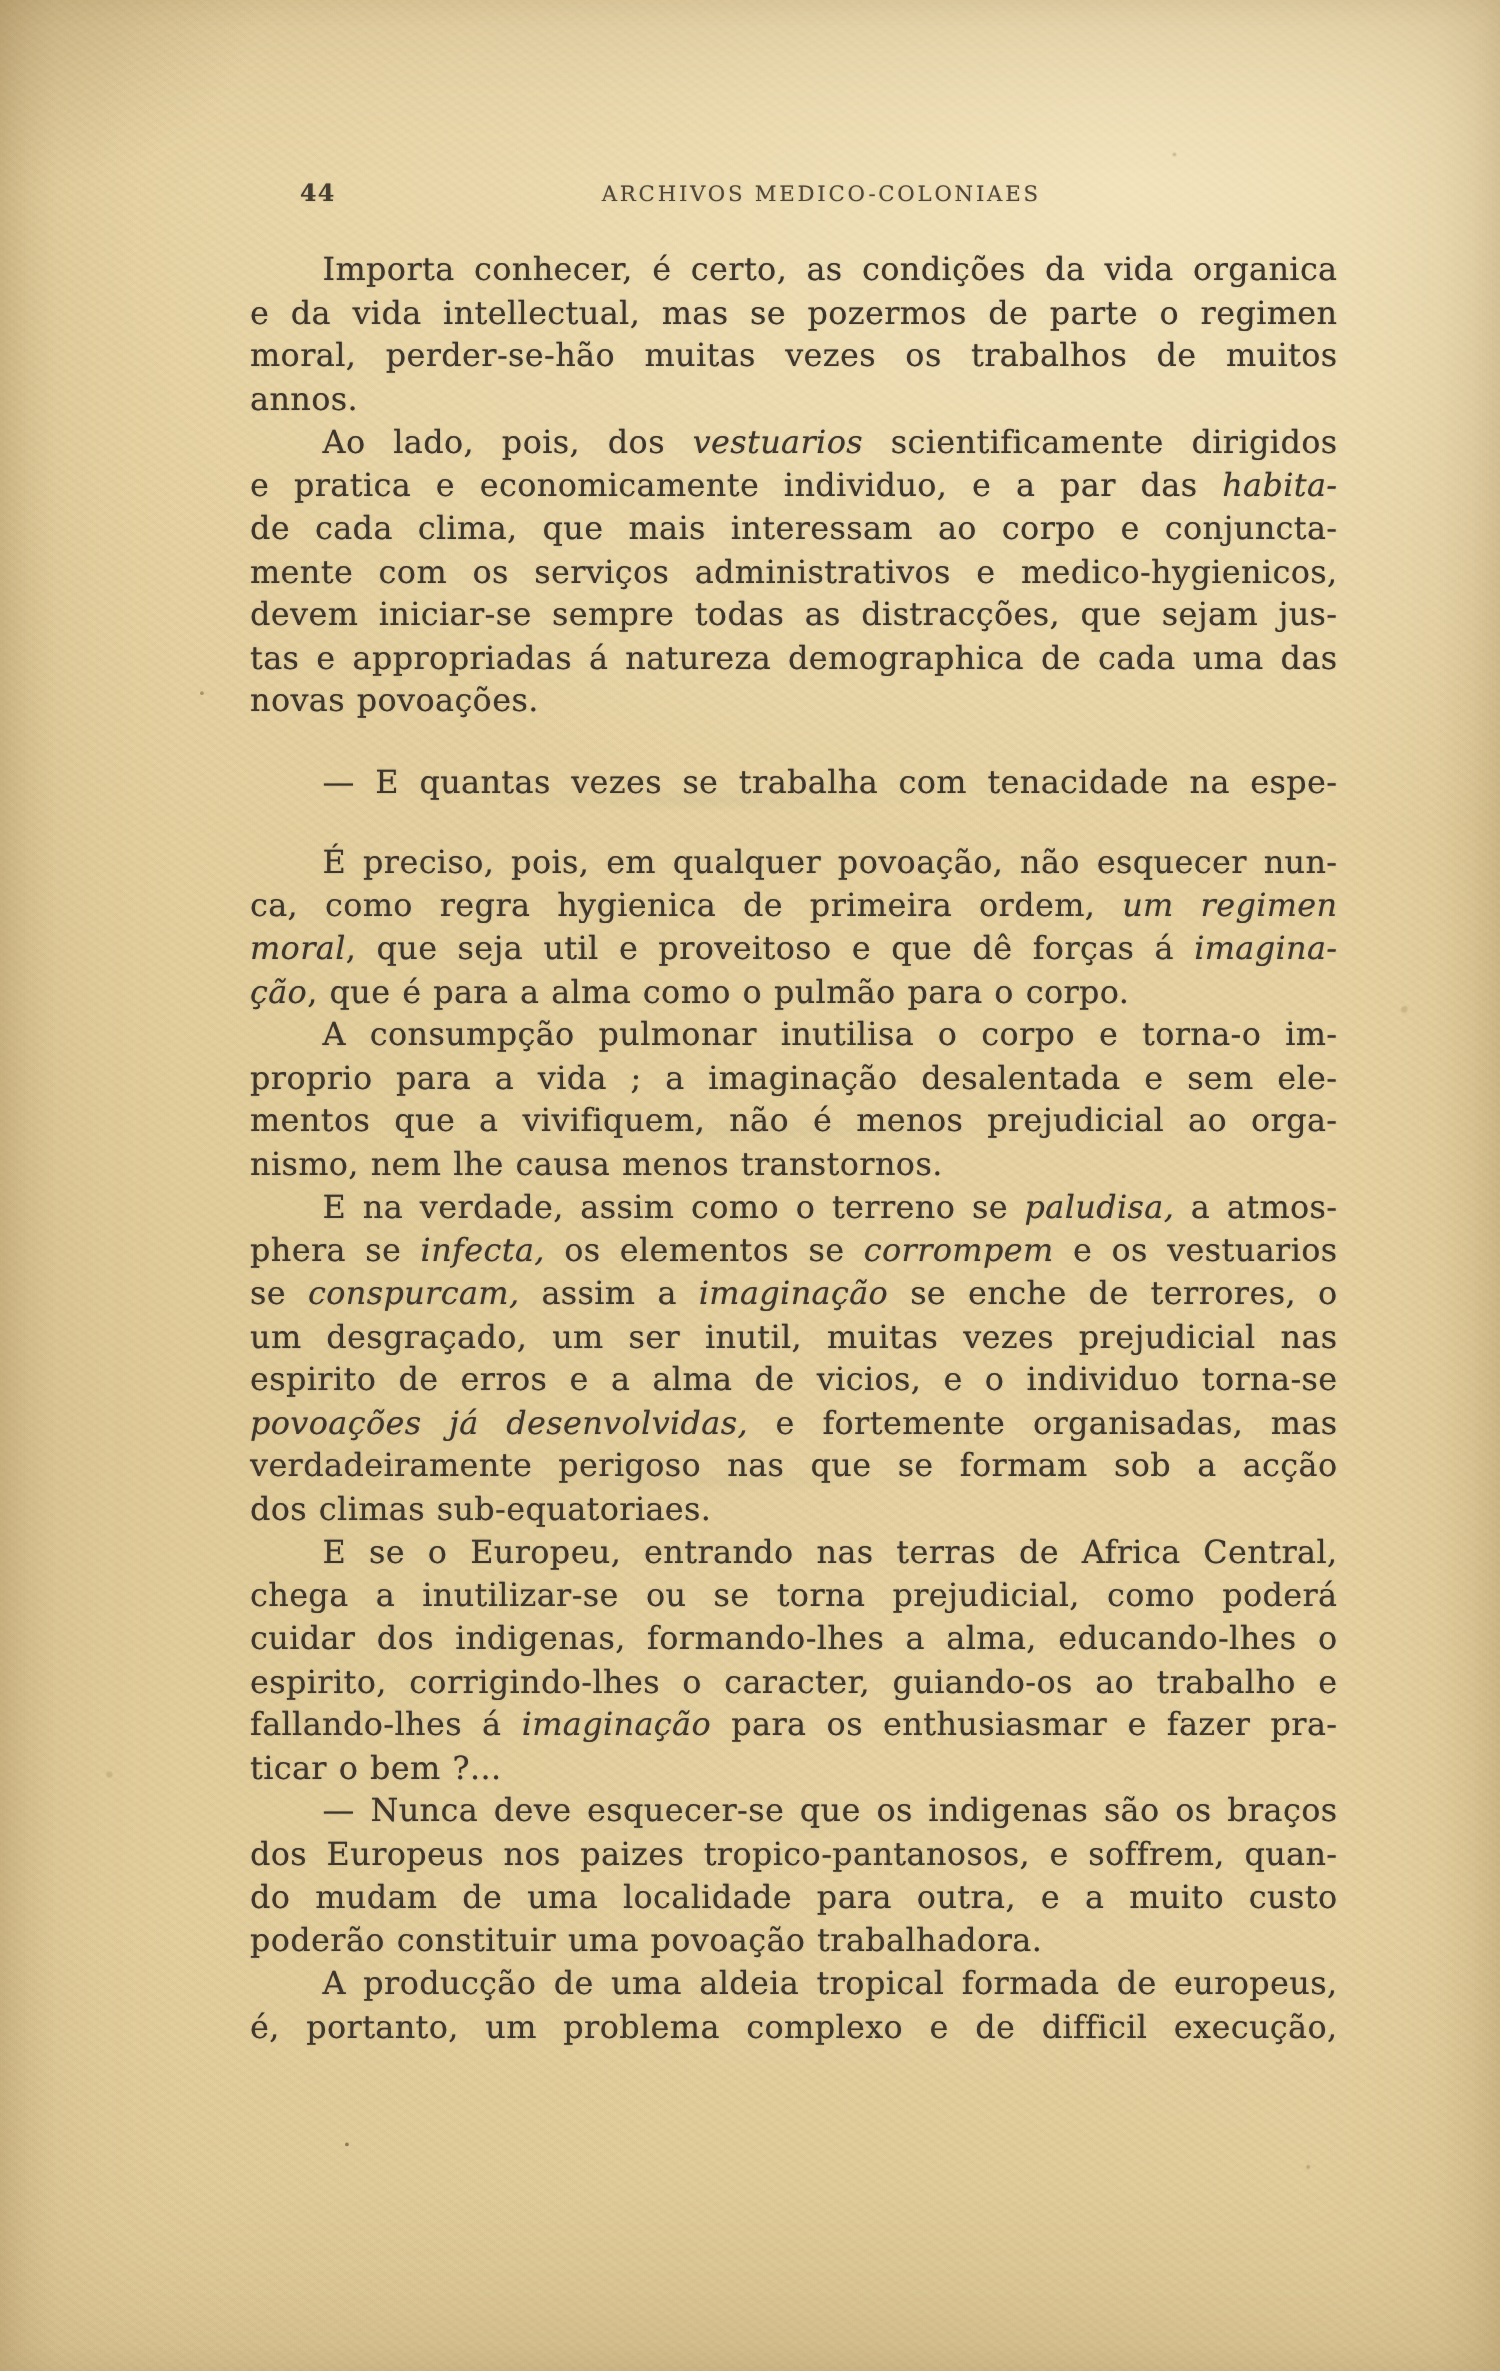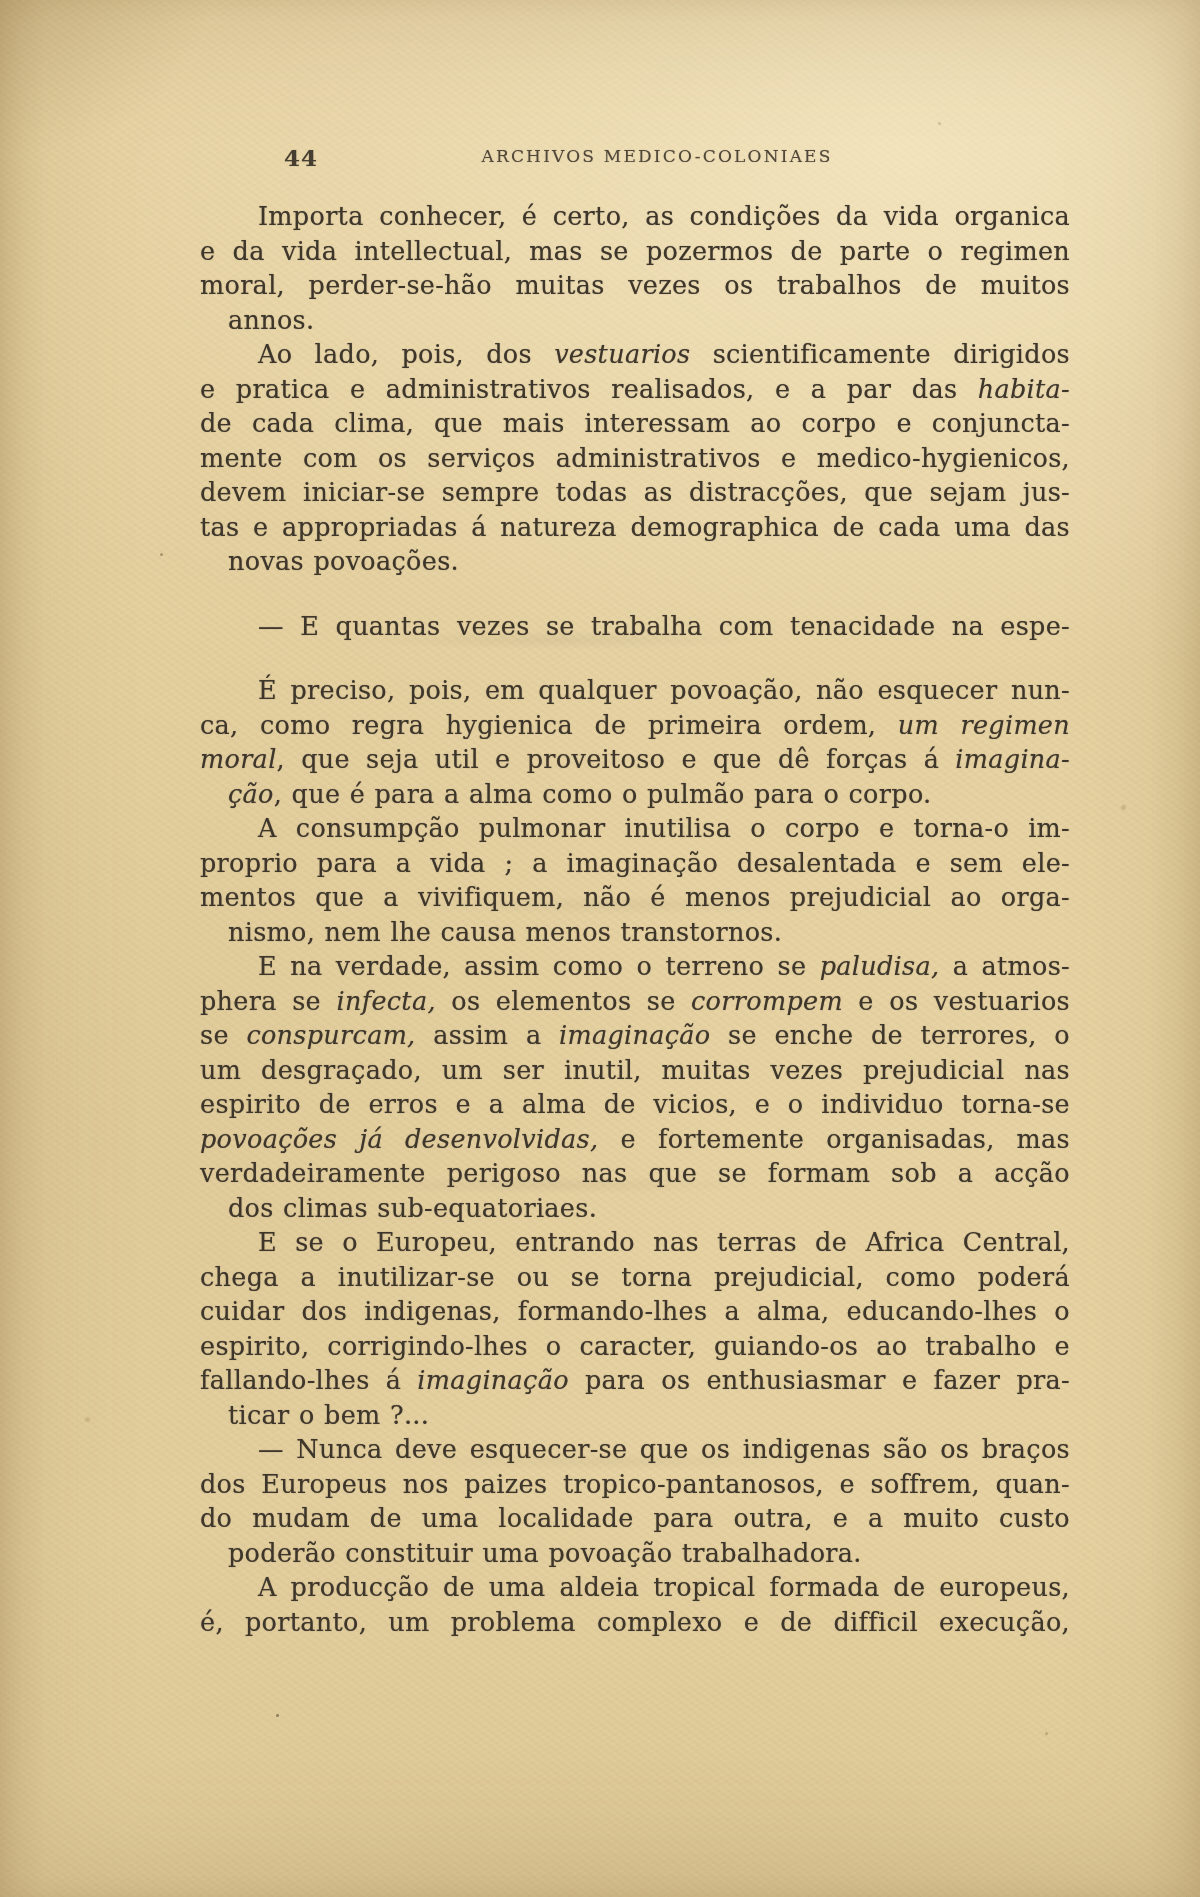--- a/index.html
+++ b/index.html
@@ -52,26 +52,25 @@
     position: absolute;
     top: 142px;
     left: 200px;
     width: 870px;
     height: 32px;
   }
   .pagenum {
     position: absolute;
     left: 40px;
     top: 2px;
-    font-size: 23px;
+    font-size: 19px;
     font-weight: bold;
     letter-spacing: 1px;
     color: #463e31;
     text-shadow: 0 0 1px rgba(70,60,45,0.5);
-    margin-left: 44px;
   }
   .journal {
     position: absolute;
     left: calc(50% + 22px);
     transform: translateX(-50%);
     top: 4px;
     font-size: 17px;
     letter-spacing: 2.2px;
     white-space: nowrap;
     color: #51483a;
@@ -89,21 +88,21 @@
     color: var(--ink, #3e362b);
     text-shadow: 0 0 1px rgba(59,52,42,0.55);
   }
   .paragraph { margin: 0; }
   .paragraph.gap { margin-top: 30px; }
   .line {
     text-align: justify;
     text-align-last: justify;
   }
   .line.first { text-indent: 58px; }
-  .line.end { text-align-last: left; margin-left: 28px; }
+  .line.end { text-align-last: left; }
   .it { font-style: italic; }
 </style>
 </head>
 <body>
 
 <div class="page">
   <div class="texture"></div>
   <div class="specks"></div>
   <div class="header">
     <span class="pagenum">44</span>
@@ -111,21 +110,21 @@
   </div>
   <div class="text-block">
       <div class="paragraph">
         <div class="line first"><span>Importa conhecer, é certo, as condições da vida organica</span></div>
         <div class="line"><span>e da vida intellectual, mas se pozermos de parte o regimen</span></div>
         <div class="line"><span>moral, perder-se-hão muitas vezes os trabalhos de muitos</span></div>
         <div class="line end"><span>annos.</span></div>
       </div>
       <div class="paragraph">
         <div class="line first"><span>Ao lado, pois, dos </span><span class="it">vestuarios</span><span> scientificamente dirigidos</span></div>
-        <div class="line"><span>e pratica e administrativos realisados, e a par das </span><span class="it">habita-</span></div>
+        <div class="line"><span>e pratica e economicamente individuo, e a par das </span><span class="it">habita-</span></div>
         <div class="line"><span>de cada clima, que mais interessam ao corpo e conjuncta-</span></div>
         <div class="line"><span>mente com os serviços administrativos e medico-hygienicos,</span></div>
         <div class="line"><span>devem iniciar-se sempre todas as distracções, que sejam jus-</span></div>
         <div class="line"><span>tas e appropriadas á natureza demographica de cada uma das</span></div>
         <div class="line end"><span>novas povoações.</span></div>
       </div>
       <div class="paragraph gap">
         <div class="line first"><span>— E quantas vezes se trabalha com tenacidade na espe-</span></div>
       </div>
       <div class="paragraph gap">

